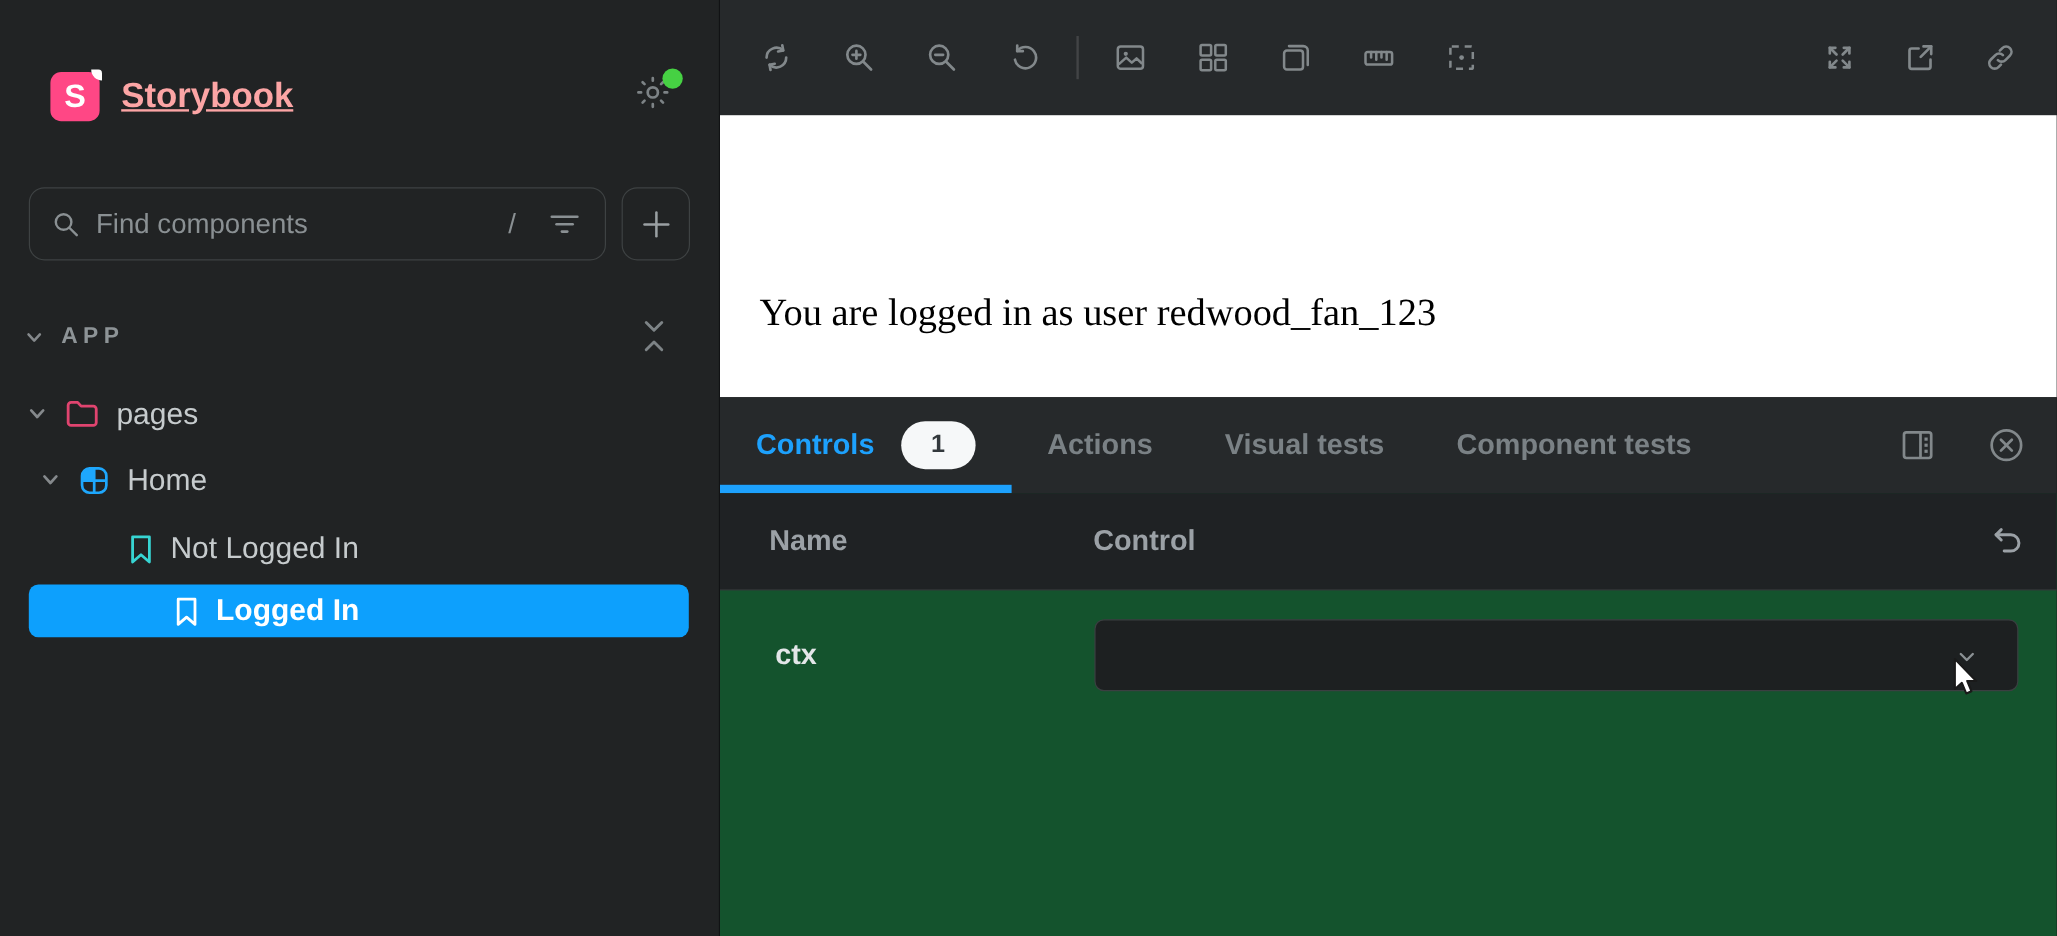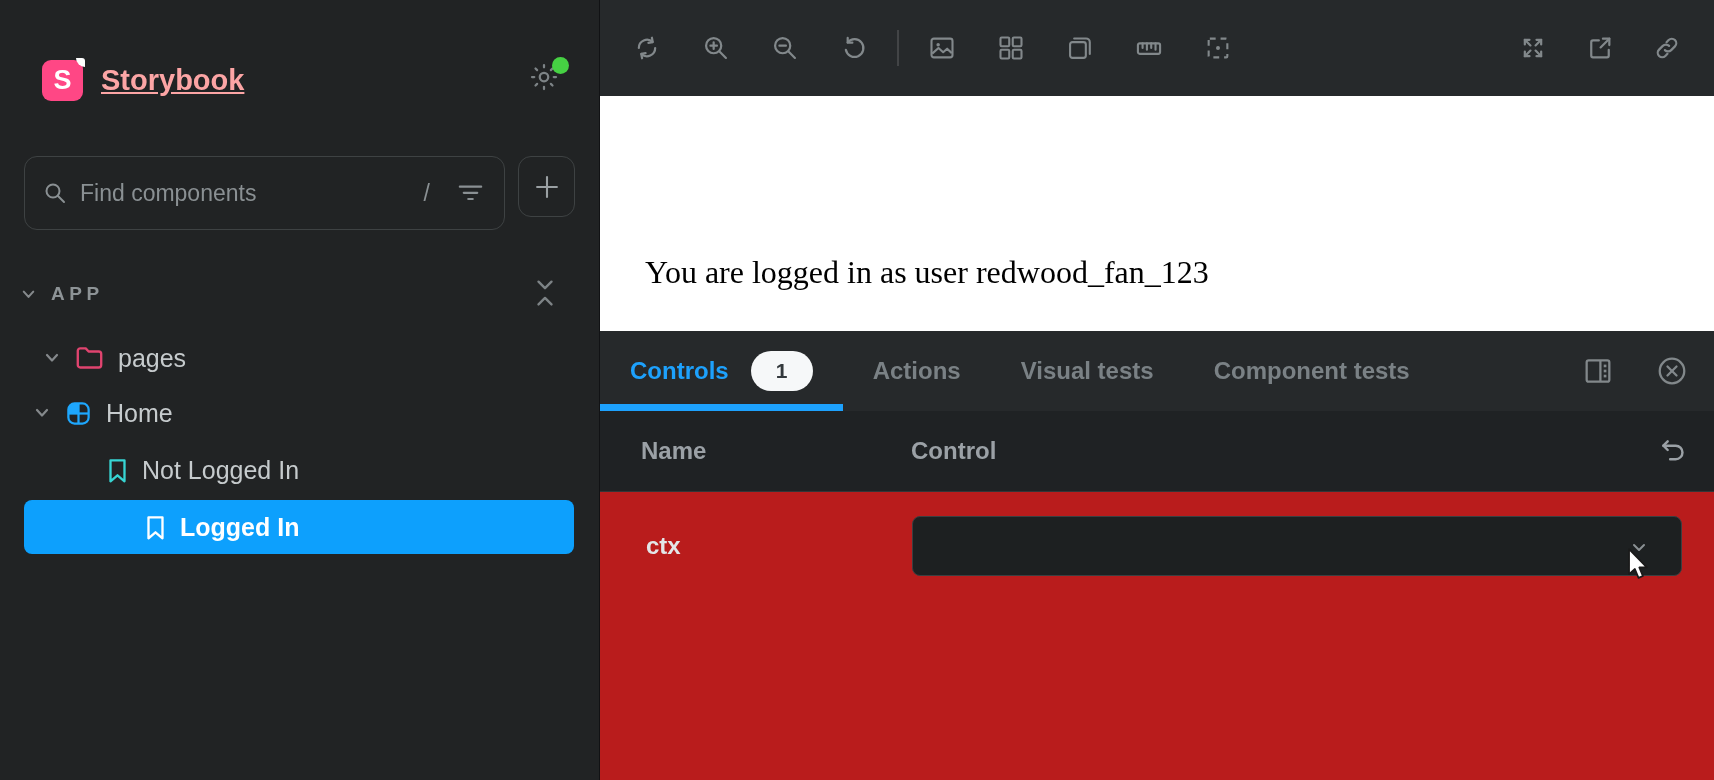--- a/index.html
+++ b/index.html
@@ -24,83 +24,83 @@
     content:""; position:absolute; top:-2px; right:-2px; width:9px; height:9px;
     background:#fff; border-radius:0 3px 0 9px;
   }
   .brand { margin-left:18px; font-size:29px; font-weight:800; color:#fca5a5;text-decoration:underline; }
   .gear-btn { position:absolute; top:4px; right:36px; width:34px; height:34px; color:#7d8386; }
   .gear-btn svg { width:30px; height:30px; }
   .gear-dot { position:absolute; top:-5px; right:-6px; width:17px; height:17px; border-radius:50%; background:#46d143; }
 
   .search-row { display:flex; margin:54px 24px 0 24px; gap:13px; }
   .search-box {
-    flex:1; height:74px; border:1.5px solid #3e4243; border-radius:13px;
+    flex:1; height:61px; border:1.5px solid #3e4243; border-radius:13px;
     display:flex; align-items:center; padding:0 20px 0 18px; color:#8a9093;
   }
   .search-box .mag { width:24px; height:24px; flex:0 0 auto; }
   .search-box .ph { margin-left:13px; font-size:23px; }
   .search-box .slash { margin-left:auto; font-size:23px; }
   .search-box .filter { width:27px; height:24px; margin-left:27px; flex:0 0 auto; }
   .plus-btn {
     width:57px; height:61px; border:1.5px solid #3e4243; border-radius:13px;
     color:#9aa0a3; display:flex; align-items:center; justify-content:center; background:transparent;
   }
   .plus-btn svg { width:28px; height:28px; }
 
   .section-row { margin-top:47px; padding-left:19px; height:34px; display:flex; align-items:center; color:#8d9396; position:relative; }
   .section-row .chev { width:19px; height:19px; color:#85898c; }
   .section-row .lbl { margin-left:13px; font-size:19px; font-weight:700; letter-spacing:4.5px; }
   .collapse-btn { position:absolute; right:41px; top:-4px; width:26px; height:38px; color:#7d8386; }
 
   .tree-row { height:46px; display:flex; align-items:center; color:#c6cbcd; font-size:25px; }
   .tree-row .chev { width:20px; height:20px; color:#85898c; margin-right:13px; flex:0 0 auto; }
   .tree-row .tico { margin-right:14px; flex:0 0 auto; }
-  .r-pages  { margin-top:24px; padding-left:42px; }
+  .r-pages  { margin-top:24px; padding-left:21px; }
   .r-home   { margin-top:9px;  padding-left:32px; }
   .r-story1 { margin-top:11px; padding-left:107px; }
   .r-story2 {
-    margin-top:7px; margin-left:24px; width:550px; height:54px; border-radius:8px;
+    margin-top:7px; margin-left:24px; width:550px; height:44px; border-radius:8px;
     background:#0da0fd; color:#fff; font-weight:700; padding-left:121px;
   }
   .folder-ico { width:29px; height:26px; color:#e0446f; }
   .comp-ico { width:27px; height:27px; color:#1ea7fd; }
   .bm-ico { width:21px; height:25px; color:#37d5d3; }
   .r-story2 .bm-ico { color:#ffffff; }
 
   
   .main { flex:1; display:flex; flex-direction:column; border-left:1px solid rgba(0,0,0,0.35); min-width:0; }
 
   .toolbar { height:96px; background:#26292b; display:flex; align-items:center; padding:0 33px 0 33px; color:#82888b; }
   .tb-group { display:flex; align-items:center; gap:41px; }
   .tb-btn { width:28px; height:28px; color:#82888b; flex:0 0 auto; }
   .tb-btn svg { width:28px; height:28px; }
   .tb-divider { width:2px; height:36px; background:rgba(255,255,255,0.13); margin:0 29px; }
   .tb-right { margin-left:auto; display:flex; align-items:center; gap:39px; }
 
   .canvas { height:235px; background:#ffffff; position:relative; }
   .canvas p {
-    position:absolute; left:33px; top:146px; margin:12px;
+    position:absolute; left:33px; top:146px; margin:0;
     font-family:"Liberation Serif", serif; font-size:32px; color:#000;
   }
 
   .tabbar { height:80px; background:#26292b; display:flex; align-items:stretch; color:#7a8185; position:relative; }
   .tab { display:flex; align-items:center; padding:0 30px; font-size:24px; font-weight:700; position:relative; }
   .tab.active { color:#1da1fd; }
   .tab.active::after { content:""; position:absolute; left:0; right:0; bottom:0; height:7px; background:#1da1fd; }
   .tab-badge {
     margin-left:22px; height:40px; min-width:62px; padding:0 12px; border-radius:20px;
     background:#f6f8f9; color:#33393d; font-size:21px; font-weight:700;
     display:flex; align-items:center; justify-content:center;
   }
   .tabbar-right { margin-left:auto; display:flex; align-items:center; gap:42px; margin-right:26px; color:#82888b; }
   .tabbar-right .tb-btn { width:32px; height:32px; }
   .tabbar-right .tb-btn svg { width:32px; height:32px; }
 
-  .panel { flex:1; background:#b91c1c; display:flex; flex-direction:column; }
+  .panel { flex:1; background:#14532d; display:flex; flex-direction:column; }
   .panel-head {
     height:81px; background:#1f2224; border-bottom:1px solid rgba(255,255,255,0.09);
     display:flex; align-items:center; color:#9ba1a6; font-size:24px; font-weight:700; position:relative;
   }
   .col-name { margin-left:41px; }
   .col-control { position:absolute; left:311px; }
   .undo-btn { position:absolute; right:26px; top:24px; width:32px; height:30px; color:#9ba1a6; }
   .undo-btn svg { width:32px; height:30px; }
 
   .panel-row { position:relative; flex:1; }

